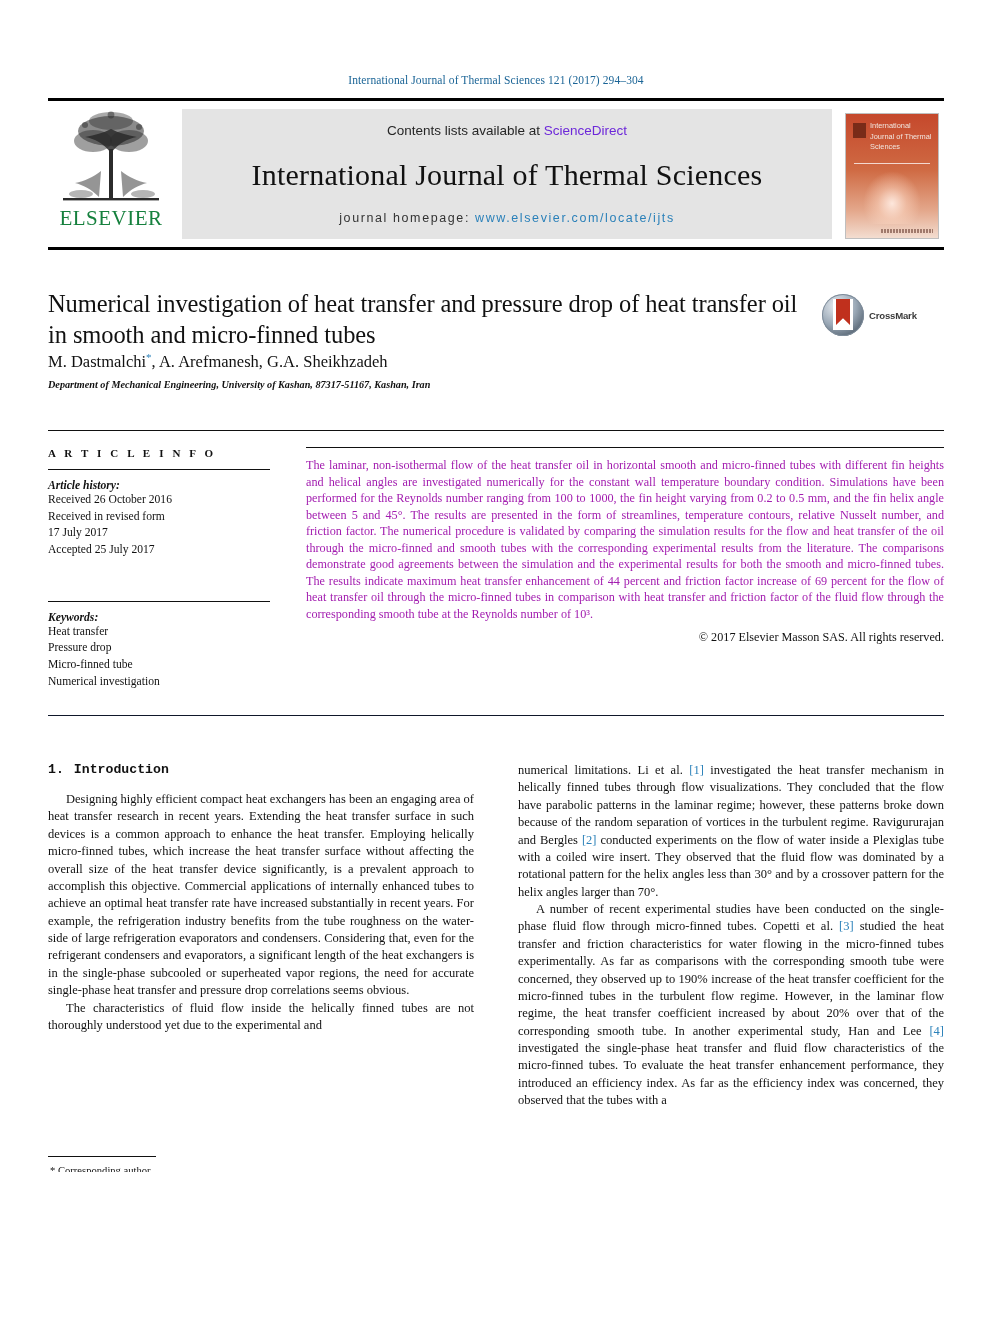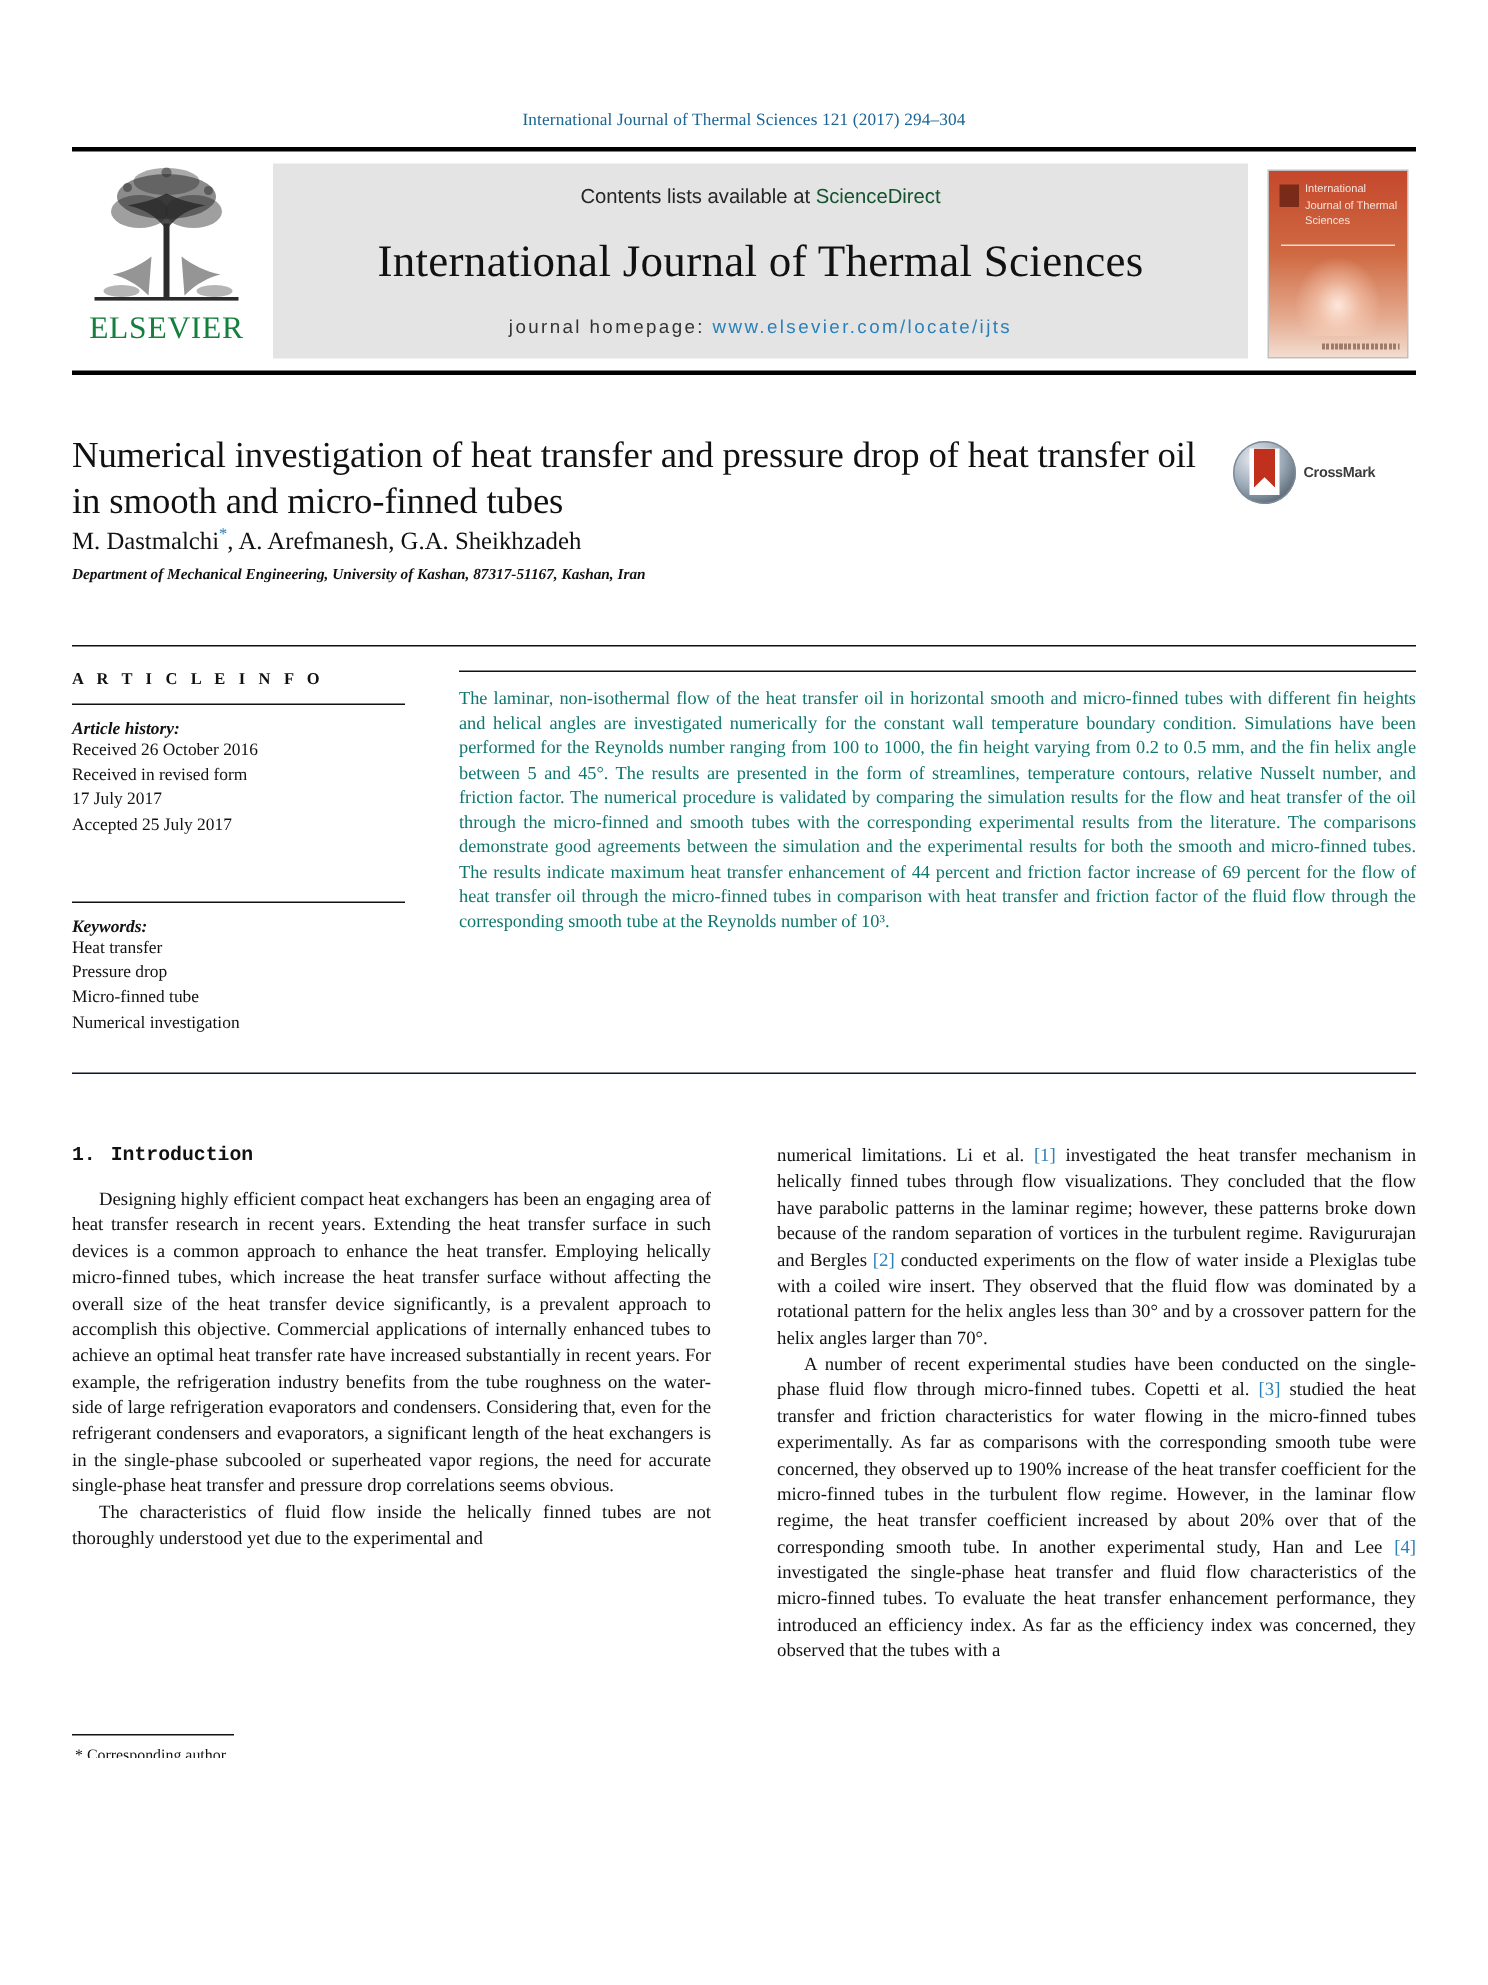--- a/index.html
+++ b/index.html
@@ -82,21 +82,21 @@
     justify-content: space-between;
     padding: 14px 0 14px 0;
     box-sizing: border-box;
   }
   .contents-line {
     font-family: "Liberation Sans", sans-serif;
     font-size: 13.5px;
     color: #262626;
   }
   .contents-line .sd {
-    color: #14532d;
+    color: #6d28d9;
   }
   .journal-title {
     font-family: "Liberation Serif", serif;
     font-size: 30px;
     color: #111;
     letter-spacing: 0.2px;
   }
   .homepage-line {
     font-family: "Liberation Sans", sans-serif;
     font-size: 12.5px;
@@ -271,21 +271,21 @@
     line-height: 1.44;
     color: #111;
   }
   .kw-block { margin-top: 42px; }
 
   .abs-text {
     font-family: "Liberation Serif", serif;
     font-size: 12.2px;
     line-height: 1.355;
     text-align: justify;
-    color: #0f766e;
+    color: #a21caf;
     margin: 0;
   }
   .abs-copy {
     font-family: "Liberation Serif", serif;
     font-size: 12.2px;
     text-align: right;
     margin-top: 8px;
     color: #111;
   }
 
@@ -448,20 +448,21 @@
         <div class="info-line">Heat transfer</div>
         <div class="info-line">Pressure drop</div>
         <div class="info-line">Micro-finned tube</div>
         <div class="info-line">Numerical investigation</div>
       </div>
     </div>
 
     <div class="col-abs">
       <hr class="hr-thin">
       <p class="abs-text">The laminar, non-isothermal flow of the heat transfer oil in horizontal smooth and micro-finned tubes with different fin heights and helical angles are investigated numerically for the constant wall temperature boundary condition. Simulations have been performed for the Reynolds number ranging from 100 to 1000, the fin height varying from 0.2 to 0.5 mm, and the fin helix angle between 5 and 45°. The results are presented in the form of streamlines, temperature contours, relative Nusselt number, and friction factor. The numerical procedure is validated by comparing the simulation results for the flow and heat transfer of the oil through the micro-finned and smooth tubes with the corresponding experimental results from the literature. The comparisons demonstrate good agreements between the simulation and the experimental results for both the smooth and micro-finned tubes. The results indicate maximum heat transfer enhancement of 44 percent and friction factor increase of 69 percent for the flow of heat transfer oil through the micro-finned tubes in comparison with heat transfer and friction factor of the fluid flow through the corresponding smooth tube at the Reynolds number of 10³.</p>
+      <div class="abs-copy">© 2017 Elsevier Masson SAS. All rights reserved.</div>
     </div>
 
   </div>
 
   <div class="body-cols">
 
     <div class="bcol">
       <div class="sec-title">
         <span class="num">1.</span><span>Introduction</span>
       </div>

